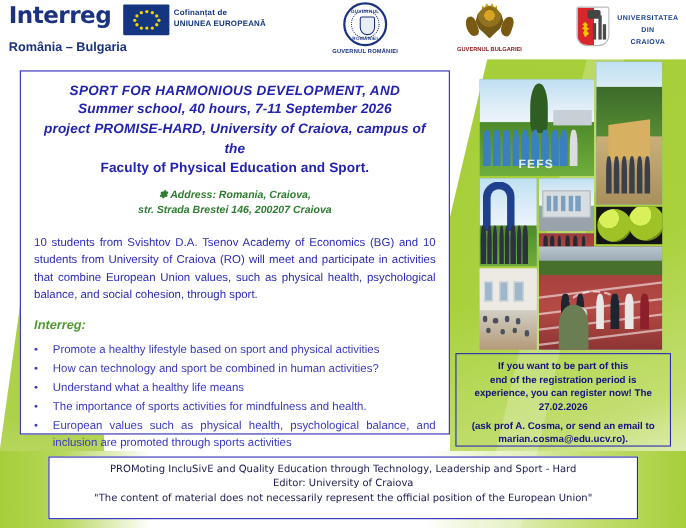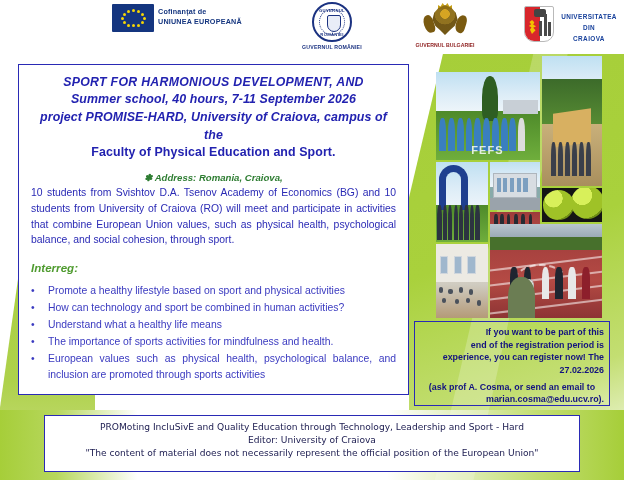--- a/index.html
+++ b/index.html
@@ -275,21 +275,21 @@
   .title-3 { font-size:12.4px; }
   .title-4 { font-size:12.4px; }
   .title-5 { font-size:12.4px; font-style:normal; }
   .addr {
     text-align:center; margin-top:9px;
     color:#2e7d32; font-style:italic; font-weight:bold;
     font-size:9.6px; line-height:1.5;
   }
   .addr .pin { color:#2e7d32; font-weight:bold; }
   .para {
-    color:#2a2ab5;
+    margin-top:14px; color:#2a2ab5;
     font-size:10.4px; line-height:1.5;
     text-align:justify;
   }
   .lessons-head {
     margin-top:13px; color:#4f9b2f;
     font-style:italic; font-weight:bold; font-size:11.6px;
   }
   .lessons { margin-top:9px; }
   .lesson-row {
     display:flex; color:#3a3ac0; font-size:10.4px;
@@ -300,21 +300,21 @@
 
   
   .reg-box {
     position:absolute; left:414px; top:321px;
     width:196px; height:85px;
     background:rgba(255,255,255,0.0);
     border:1.6px solid #2a2ab5;
     z-index:5; padding:4px 5px 0 5px;
   }
   .reg-txt {
-    text-align:right; color:#13137f;
+    text-align:center; color:#13137f;
     font-size:8.9px; font-weight:bold; line-height:1.42;
   }
   .reg-sub {
     text-align:center; color:#13137f;
     font-size:8.9px; font-weight:bold; line-height:1.42;
     margin-top:4px;
   }
 
   
   .footer-box {
@@ -334,20 +334,24 @@
 
 <div id="poster">
 
   <div class="green-bg-right"></div>
   <div class="green-bg-right2"></div>
   <div class="green-bg-left"></div>
   <div class="green-bg-bottom"></div>
 
   <div class="header">
 
+    <div class="interreg-block">
+      <div class="interreg-word">Interreg</div>
+      <div class="ro-bg">România – Bulgaria</div>
+    </div>
 
     <div class="eu-flag">
       <div class="eu-stars">
         <span class="eu-star" style="left:19.5px;top:5px"></span>
         <span class="eu-star" style="left:24.5px;top:5.7px"></span>
         <span class="eu-star" style="left:28.5px;top:8.5px"></span>
         <span class="eu-star" style="left:30.5px;top:12.5px"></span>
         <span class="eu-star" style="left:28.5px;top:16.5px"></span>
         <span class="eu-star" style="left:24.5px;top:19.5px"></span>
         <span class="eu-star" style="left:19.5px;top:20px"></span>
@@ -531,20 +535,21 @@
     <div class="title-line title-1">SPORT FOR HARMONIOUS DEVELOPMENT, AND</div>
     <div class="title-line title-3">Summer school, 40 hours, 7-11 September 2026</div>
     <div class="title-line title-4">project PROMISE-HARD, University of Craiova, campus of the</div>
     <div class="title-line title-5">Faculty of Physical Education and Sport.</div>
 
     <div class="addr">
       <div>
         <span class="pin">✽</span>
         <span>Address: Romania, Craiova,</span>
       </div>
+      <div>str. Strada Brestei 146, 200207 Craiova</div>
     </div>
 
     <div class="para">10 students from Svishtov D.A. Tsenov Academy of Economics (BG) and 10 students from University of Craiova (RO) will meet and participate in activities that combine European Union values, such as physical health, psychological balance, and social cohesion, through sport.</div>
 
     <div class="lessons-head">Interreg:</div>
 
     <div class="lessons">
       <div class="lesson-row">
         <span class="bul">•</span>
         <span class="ltxt">Promote a healthy lifestyle based on sport and physical activities</span>

